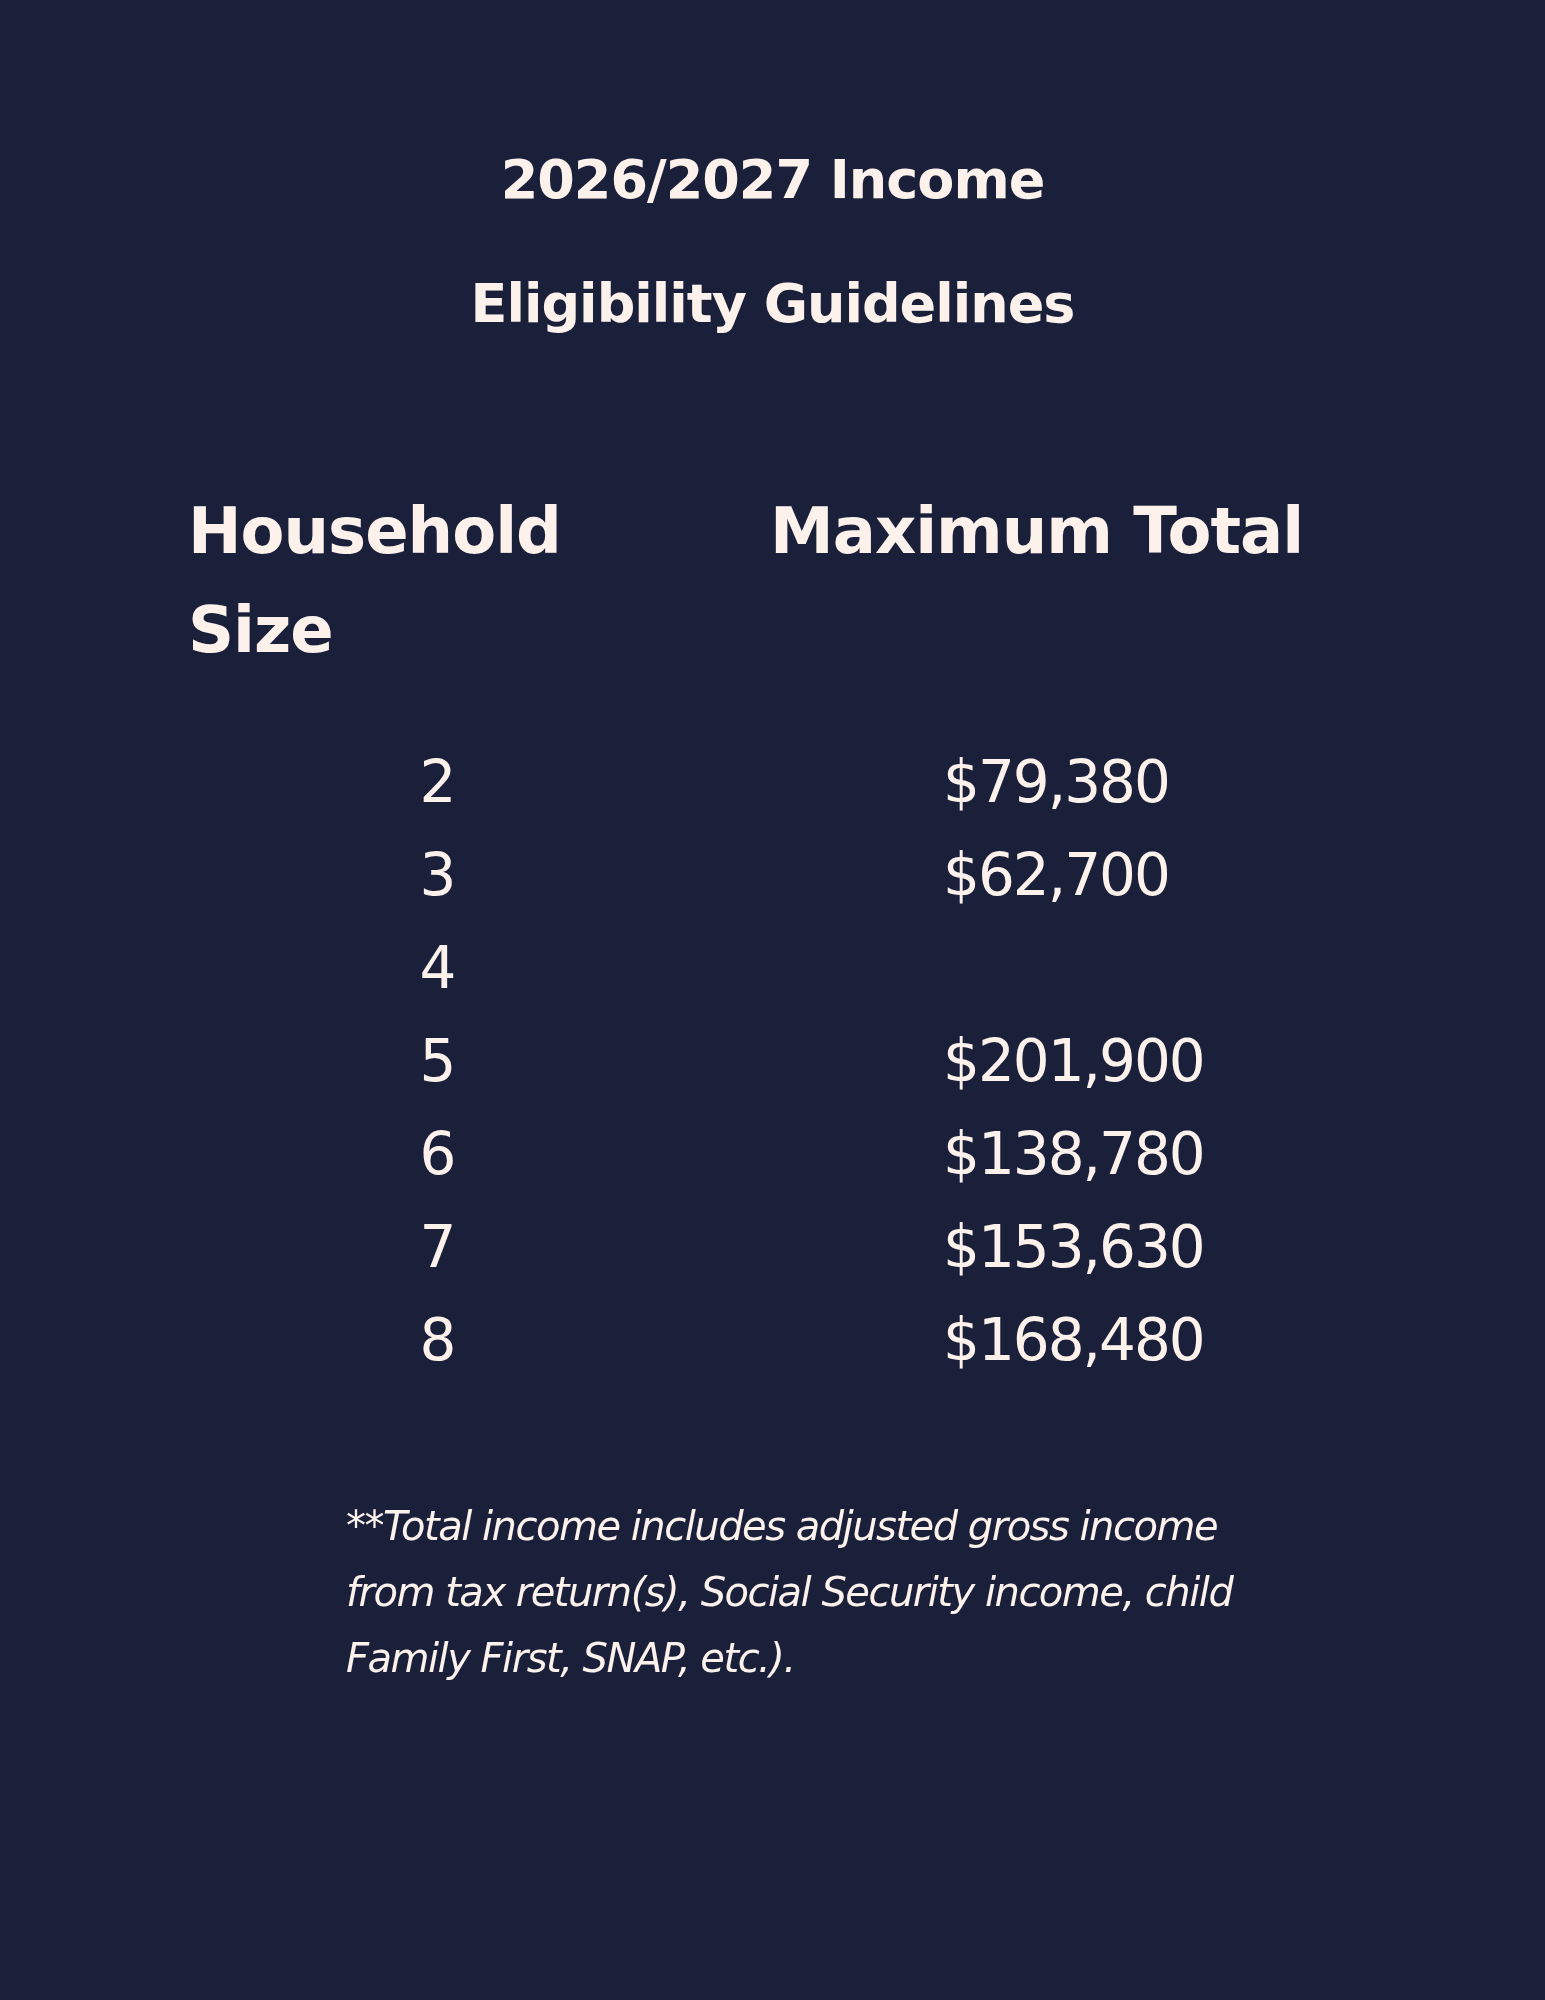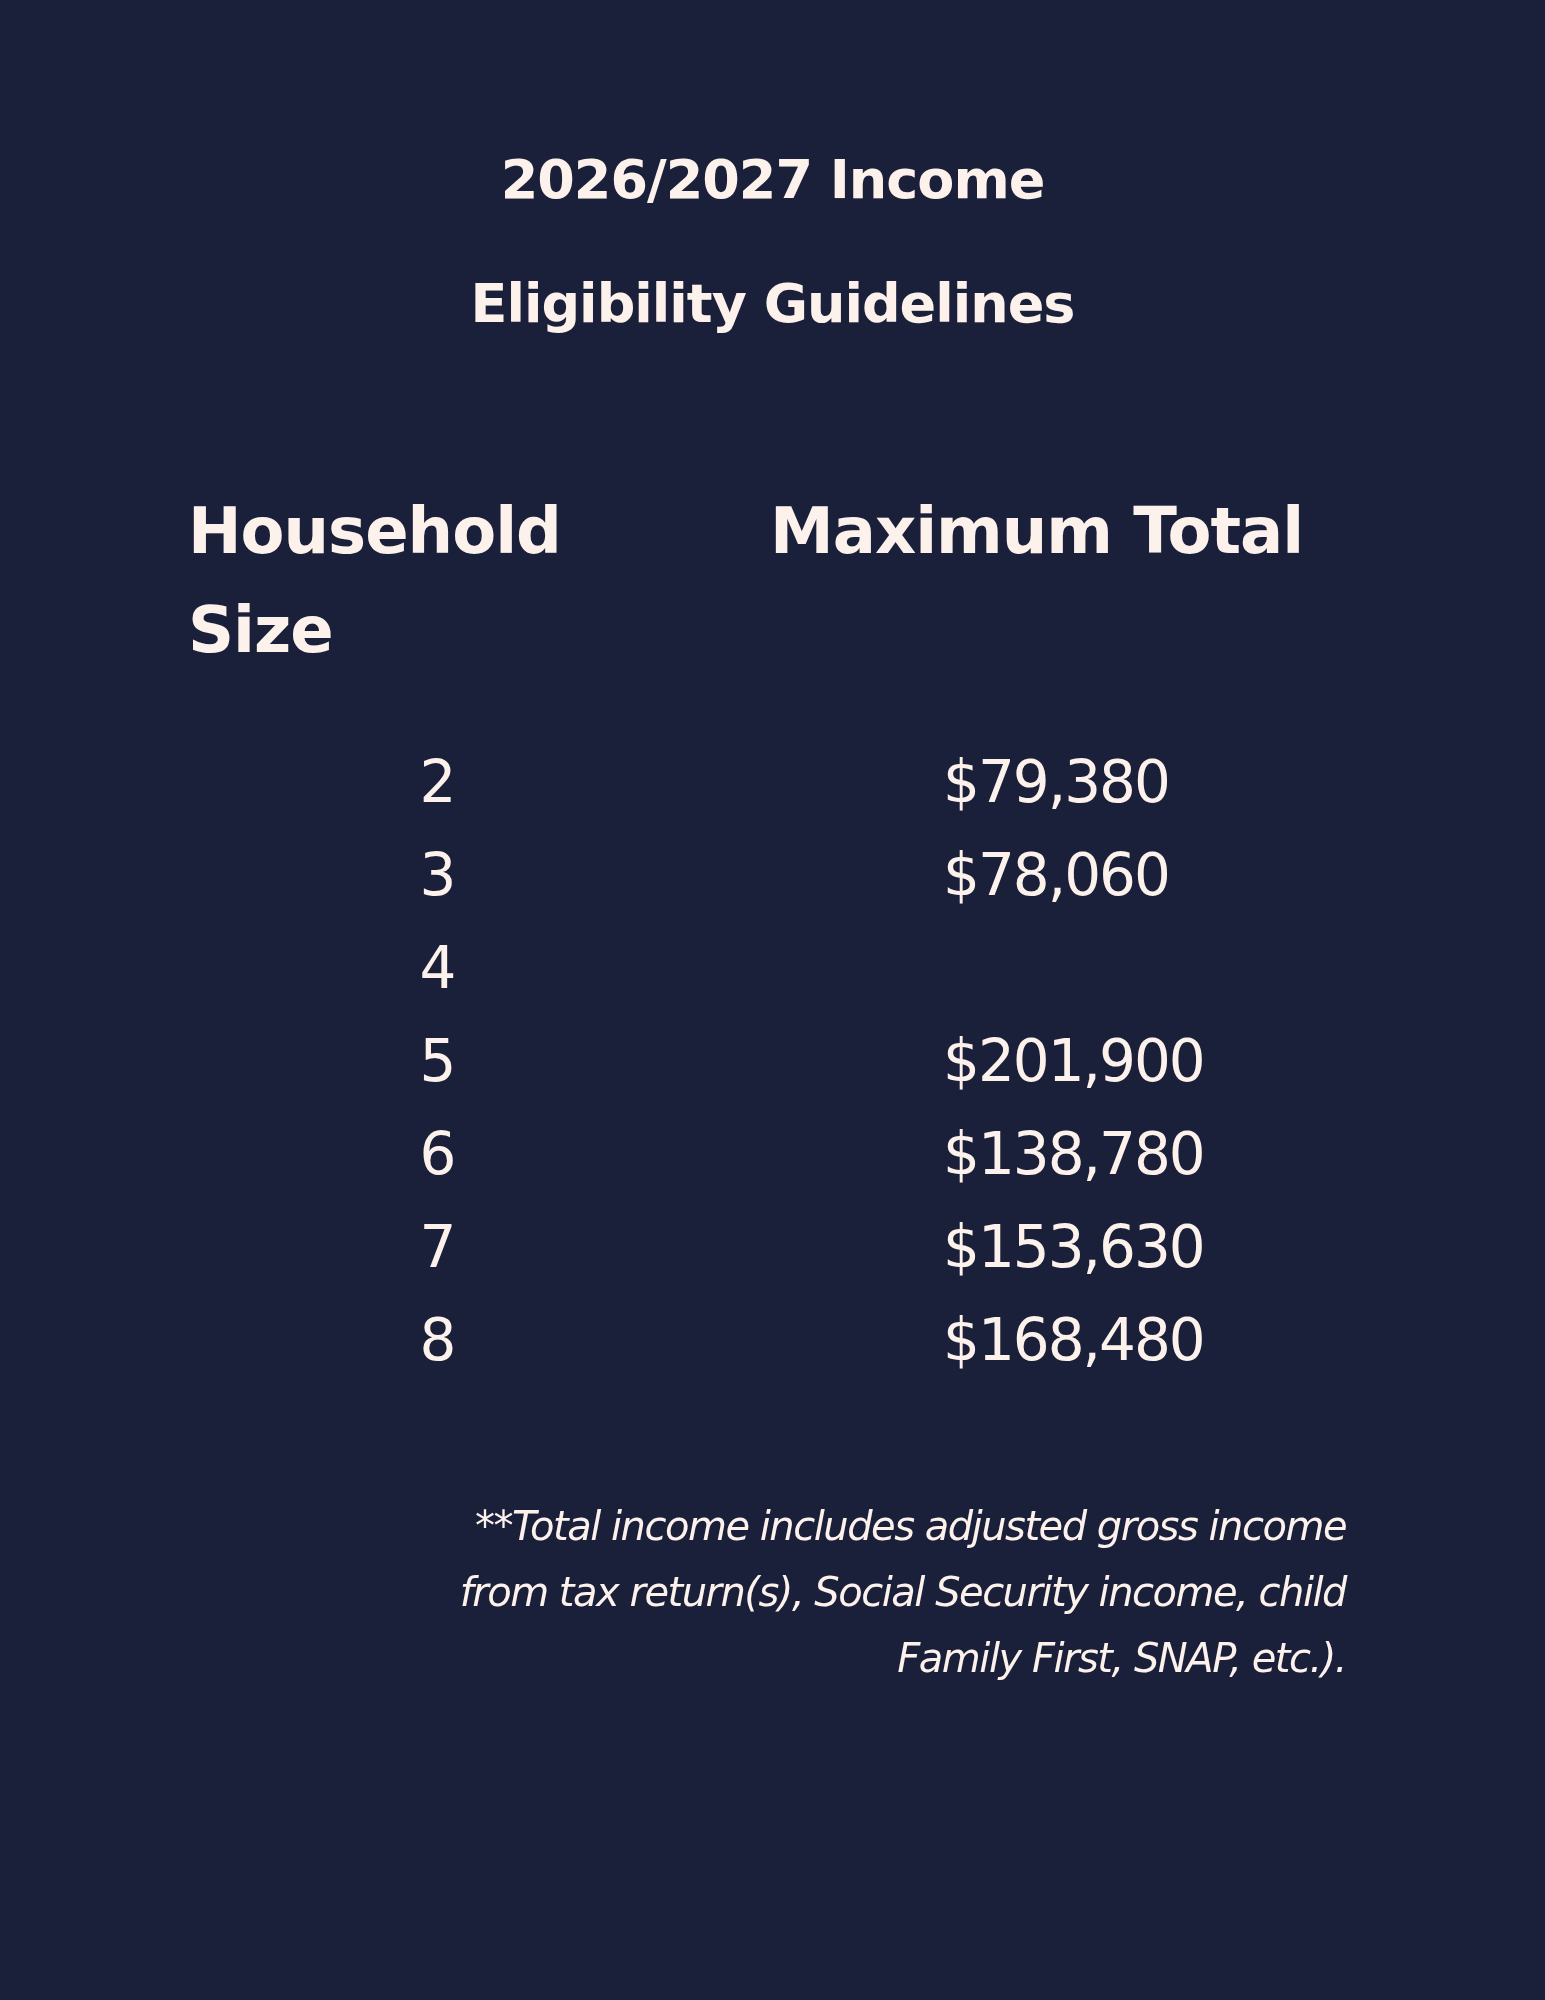--- a/index.html
+++ b/index.html
@@ -77,21 +77,21 @@
       top: 1493px;
       width: 1000px;
       font-family: "DejaVu Sans", sans-serif;
       font-style: italic;
       font-weight: normal;
       font-size: 40px;
       line-height: 66px;
       letter-spacing: -1.5px;
       margin: 0;
     }
-    .footnote span { display: block; white-space: nowrap; text-align: right; }
+    .footnote span { display: block; white-space: nowrap; }
   </style>
 </head>
 <body style="background: rgb(26, 32, 58); color: rgb(253, 241, 236);">
 
 <h1 class="title">
   <span>2026/2027 Income</span>
   <span>Eligibility Guidelines</span>
 </h1>
 
 <div class="col-header size">
@@ -103,21 +103,21 @@
   <span>Maximum Total</span>
 </div>
 
 <div class="rows">
   <div class="row">
     <span class="size-cell">2</span>
     <span class="amount-cell">$79,380</span>
   </div>
   <div class="row">
     <span class="size-cell">3</span>
-    <span class="amount-cell">$78,060</span>
+    <span class="amount-cell">$62,700</span>
   </div>
   <div class="row">
     <span class="size-cell">4</span>
   </div>
   <div class="row">
     <span class="size-cell">5</span>
     <span class="amount-cell">$201,900</span>
   </div>
   <div class="row">
     <span class="size-cell">6</span>

